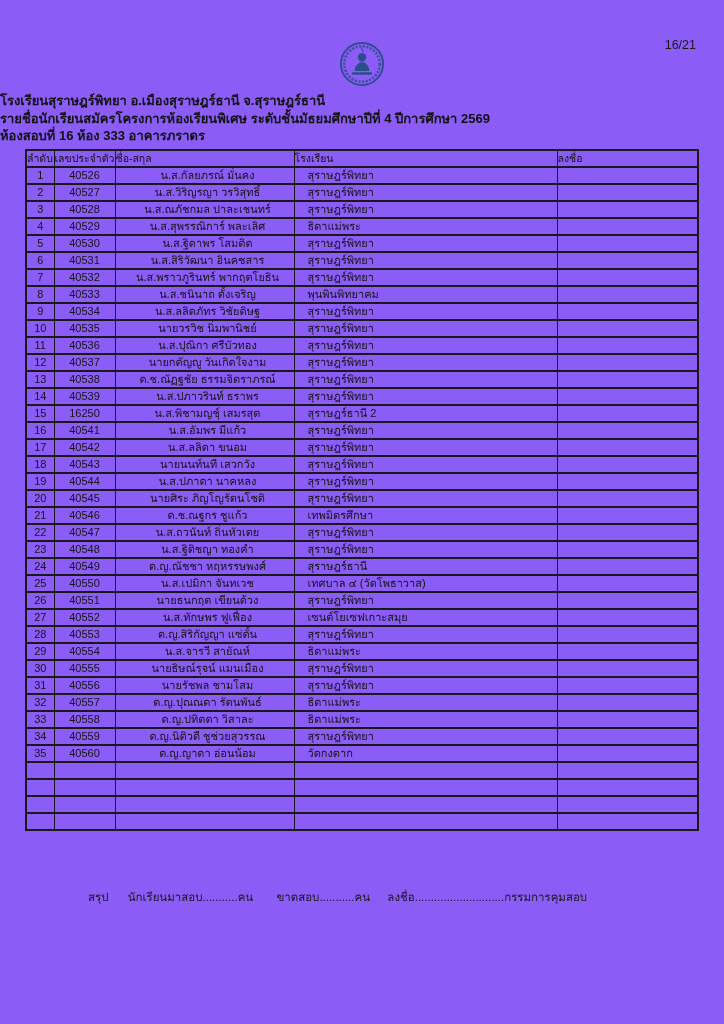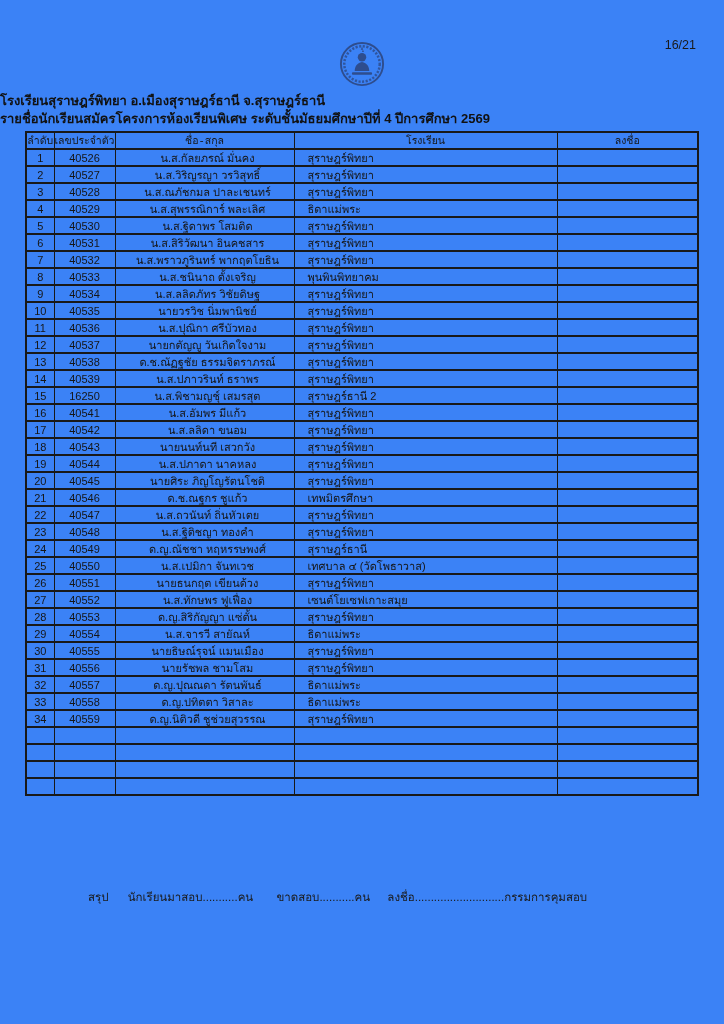--- a/index.html
+++ b/index.html
@@ -1,19 +1,19 @@
 <!DOCTYPE html>
 <html><head>
 <meta charset="utf-8">
 <style>
   html,body{margin:0;padding:0;background:#ffffff;}
   .page{
     position:relative;
     width:724px;height:1024px;
-    background:#3b82f6;
+    background:#8b5cf6;
     font-family:"Liberation Sans",sans-serif;
     color:#161616;
     overflow:hidden;
   }
   .page-number{
     position:absolute;top:38px;right:28px;
     font-size:12.5px;color:#1a1a1a;
   }
   .crest{
     position:absolute;top:40px;left:50%;
@@ -43,21 +43,21 @@
     border-top-width:2px;
     border-bottom-width:2px;
     height:15px;
     padding:0;
     font-size:11px;
     line-height:14px;
     font-weight:normal;
     overflow:hidden;
     white-space:nowrap;
   }
-  .roster th{text-align:center;font-size:10.5px;font-family:Liberation Mono, monospace;}
+  .roster th{text-align:left;font-size:10.5px;}
   .c-no{width:28px;text-align:center;}
   .c-id{width:61px;text-align:center;}
   .c-name{width:179px;text-align:center;}
   .c-school{width:263px;text-align:left;margin-top:20px;}
   .c-sign{width:141px;}
   td.c-name{padding-left:6px;}
   td.c-school{padding-left:13px;}
   .footer{
     position:absolute;
     top:888px;left:88px;
@@ -84,20 +84,21 @@
       <circle cx="24" cy="18" r="4.4" fill="currentColor"></circle>
       <path d="M24 12.6 l1 -2.8 1 2.8 z" fill="currentColor"></path>
       <path d="M24 23 c-5.5 1.2 -7.5 5 -7.6 9.4 h15.2 c-0.1 -4.4 -2.1 -8.2 -7.6 -9.4 z" fill="currentColor"></path>
       <rect x="13.5" y="33.6" width="21" height="2.6" rx="1" fill="currentColor"></rect>
     </svg>
   </div>
 
   <div class="titles">
     <div class="title">โรงเรียนสุราษฎร์พิทยา อ.เมืองสุราษฎร์ธานี จ.สุราษฎร์ธานี</div>
     <div class="title">รายชื่อนักเรียนสมัครโครงการห้องเรียนพิเศษ ระดับชั้นมัธยมศึกษาปีที่ 4 ปีการศึกษา 2569</div>
+    <div class="title">ห้องสอบที่ 16 ห้อง 333 อาคารภราดร</div>
   </div>
 
   <table class="roster">
     <colgroup>
       <col class="c-no">
         <col class="c-id">
         <col class="c-name">
         <col class="c-school">
         <col class="c-sign">
     </colgroup>
@@ -376,20 +377,27 @@
   </tr>
 
   <tr>
     <td class="c-no">34</td>
     <td class="c-id">40559</td>
     <td class="c-name">ด.ญ.นิติวดี ชูช่วยสุวรรณ</td>
     <td class="c-school">สุราษฎร์พิทยา</td>
     <td class="c-sign"></td>
   </tr>
 
+  <tr>
+    <td class="c-no">35</td>
+    <td class="c-id">40560</td>
+    <td class="c-name">ด.ญ.ญาดา อ่อนน้อม</td>
+    <td class="c-school">วัดกงตาก</td>
+    <td class="c-sign"></td>
+  </tr>
 
   <tr>
     <td class="c-no"></td>
     <td class="c-id"></td>
     <td class="c-name"></td>
     <td class="c-school"></td>
     <td class="c-sign"></td>
   </tr>
 
   <tr>

